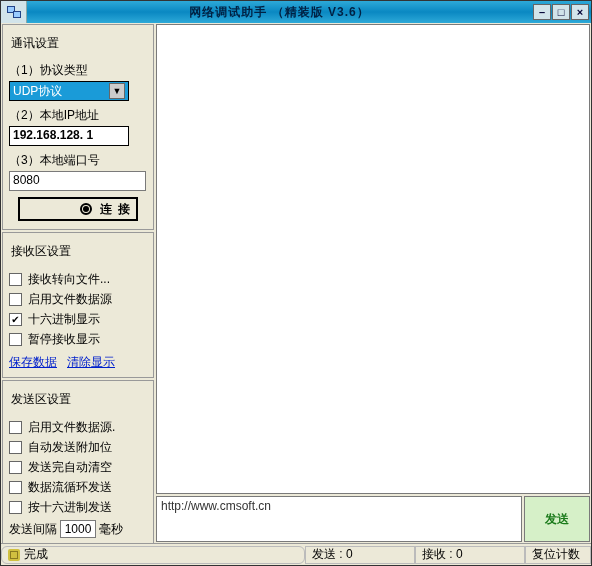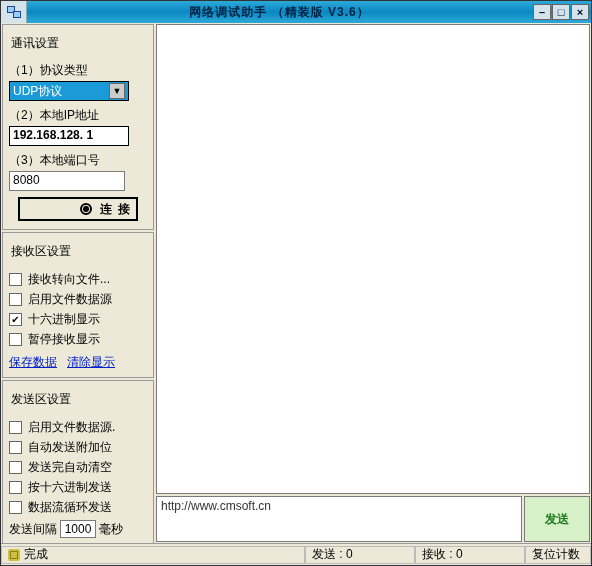--- a/index.html
+++ b/index.html
@@ -12,38 +12,38 @@
   .titlebar .controls div { width: 18px; height: 16px; background: #d2e4ea; border:1px solid #666; margin-left:1px; display:flex; align-items:center; justify-content:center; font-size:11px; font-family: sans-serif; }
   .body { flex: 1; display: flex; padding: 1px; gap: 2px; overflow:hidden; }
   .left-panel { width: 152px; display: flex; flex-direction: column; gap: 2px; }
   .group { border: 1px solid #999; padding: 20px 6px 6px 6px; position: relative; background: #ece9d8; }
   .group-title { position: relative; top: -10px; background: #ece9d8; display: inline-block; padding: 0 2px; margin-bottom: -6px; }
   .label { margin: 2px 0; }
   .select { width: 120px; height: 20px; background: #1a9bd8; color: #fff; border: 1px solid #000; display: flex; align-items: center; padding: 0 3px; margin-bottom: 6px; }
   .select .sel-text { flex:1; }
   .select .drop { width: 16px; height: 16px; background: #ccc; border:1px solid #666; display:flex; align-items:center; justify-content:center; font-size:9px; color:#000;}
   .input { width: 120px; height: 20px; border: 1px solid #000; background: #fff; padding: 1px 3px; margin-bottom: 6px; font-weight: bold; }
-  .input2 { width: 116px; height: 20px; border: 1px solid #7a7a7a; background: #fff; padding: 1px 3px; margin-bottom: 6px; }
+  .input2 { width: 137px; height: 20px; border: 1px solid #7a7a7a; background: #fff; padding: 1px 3px; margin-bottom: 6px; }
   .btn-connect { width: 120px; height: 24px; border: 2px solid #000; background: #ece9d8; display:flex; align-items:center; justify-content:flex-end; gap:8px; font-weight:bold; letter-spacing:6px; margin:6px auto 2px; }
   .radio-dot { width:12px; height:12px; border:2px solid #000; border-radius:50%; display:flex; align-items:center; justify-content:center; }
   .radio-dot::after { content:""; width:6px; height:6px; background:#000; border-radius:50%; display:block; }
   .chk-row { display:flex; align-items:center; gap:6px; margin:3px 0; }
   .chk { width:13px; height:13px; border:1px solid #666; background:#fff; display:flex; align-items:center; justify-content:center; font-size:10px; }
   .link { color:#0020cc; text-decoration:underline; cursor:pointer; }
   .link-row { margin-top:6px; }
   .interval-row { display:flex; align-items:center; gap:3px; margin:4px 0 4px; }
   .interval-row input { width:36px; height:18px; border:1px solid #7a7a7a; text-align:center; }
   .right-panel { flex:1; display:flex; flex-direction:column; gap:2px; }
   .textarea-main { flex:1; border:1px solid #7a7a7a; background:#fff; }
   .bottom-row { height:46px; display:flex; gap:2px; }
   .textarea-send { flex:1; border:1px solid #7a7a7a; background:#fff; padding:2px 4px; color:#333; }
   .btn-send { width:66px; border:1px solid #7a7a7a; background:#d6f0c8; display:flex; align-items:center; justify-content:center; font-weight:bold; color:#1a7a1a; font-size:14px; }
   .statusbar { height:22px; border-top:1px solid #999; background:#ece9d8; display:flex; align-items:center; }
   .status-seg { border:1px solid #bbb; height:18px; display:flex; align-items:center; padding:0 6px; }
-  .status-seg.flex1 { flex:1; }
+  .status-seg.flex1 { flex:1;border-radius:6px; }
   .app-icon { width:14px; height:12px; position:relative; }
   .app-icon::before { content:""; position:absolute; width:6px; height:5px; border:1px solid #248; background:#9cf; top:0; left:0;}
   .app-icon::after { content:""; position:absolute; width:6px; height:5px; border:1px solid #248; background:#9cf; bottom:0; right:0;}
   .ready-icon { width:12px; height:12px; background: #d0c040; border-radius:2px; margin-right:4px; display:inline-block; position:relative;}
   .ready-icon::after{content:""; position:absolute; inset:2px; border:1px solid #8a7a20;}
 </style>
 </head>
 <body>
 
 <div class="window">
@@ -113,25 +113,25 @@
         <div class="chk-row">
             <span class="chk"></span>
             <span>自动发送附加位</span>
           </div>
         <div class="chk-row">
             <span class="chk"></span>
             <span>发送完自动清空</span>
           </div>
         <div class="chk-row">
             <span class="chk"></span>
-            <span>按十六进制发送</span>
+            <span>数据流循环发送</span>
           </div>
         <div class="chk-row">
             <span class="chk"></span>
-            <span>数据流循环发送</span>
+            <span>按十六进制发送</span>
           </div>
         <div class="interval-row">
           <span>发送间隔</span>
           <input value="1000" style="">
           <span>毫秒</span>
         </div>
         <div class="link-row">
           <span class="link">文件载入</span>
           &nbsp;
           <span class="link">清除显示</span>

